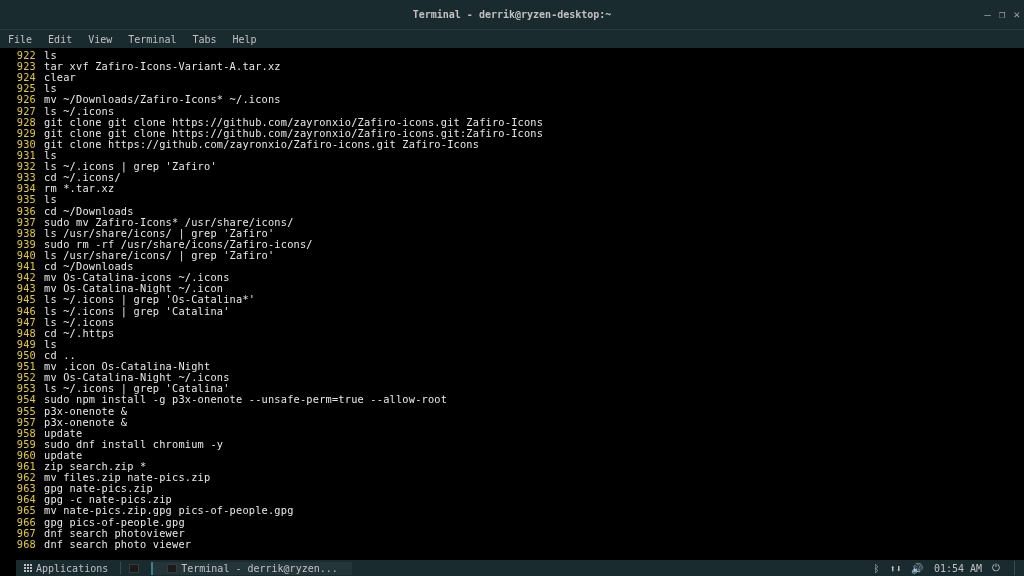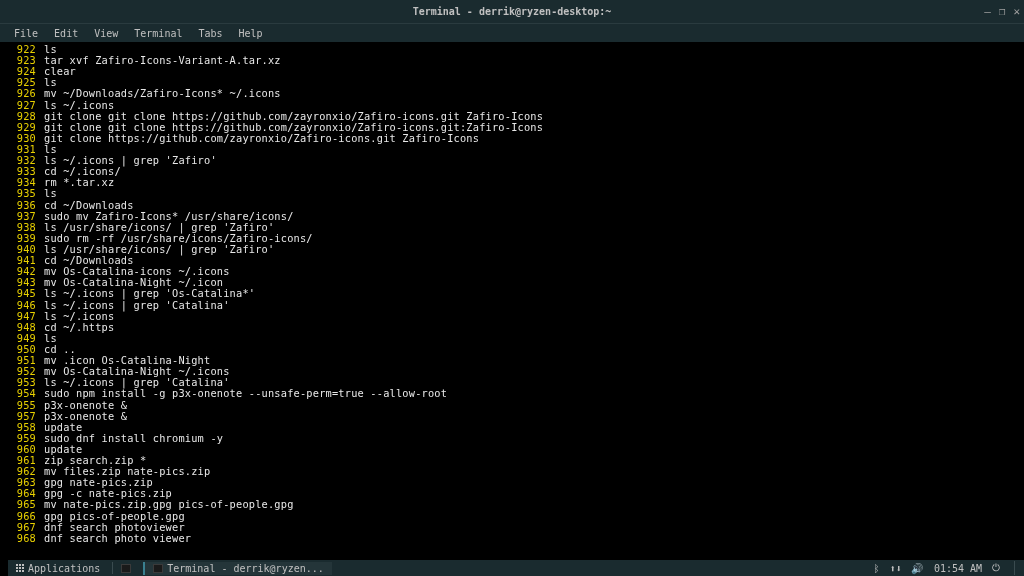--- a/index.html
+++ b/index.html
@@ -7,21 +7,21 @@
       width: 1024px;
       height: 576px;
       background: #1a2b2f;
       font-family: monospace;
       font-size: 10px;
       color: #ffffff;
       overflow: hidden;
       position: relative;
     }
     .window-titlebar {
-      height: 24px;
+      height: 30px;
       background: #1a2b2f;
       display: flex;
       align-items: center;
       justify-content: center;
       position: relative;
       border-bottom: 1px solid #2a3b3f;
     }
     .window-title {
       color: #c0c0c0;
       font-weight: bold;
@@ -33,21 +33,20 @@
       display: flex;
       gap: 8px;
       color: #a0a0a0;
     }
     .window-control { cursor: pointer; font-size: 11px; }
     .menubar {
       height: 18px;
       background: #1a2b2f;
       display: flex;
       align-items: center;
-      padding-left: 6px;
       gap: 0;
     }
     .menu-item {
       color: #c0c0c0;
       padding: 2px 8px;
       cursor: pointer;
       font-size: 10px;
     }
     .terminal-content {
       background: #000000;
@@ -65,21 +64,21 @@
     .line-number {
       color: #e8d000;
       display: inline-block;
       width: 32px;
       text-align: right;
       margin-right: 8px;
     }
     .taskbar {
       position: absolute;
       bottom: 0;
-      left: 8px;
+      left: 16px;
       right: 0;
       height: 16px;
       background: #1a2b2f;
       display: flex;
       align-items: center;
       padding: 0 4px;
       font-size: 10px;
       color: #c0c0c0;
     }
     .taskbar-left {
@@ -99,21 +98,21 @@
       grid-template-columns: repeat(3, 2px);
       grid-template-rows: repeat(3, 2px);
       gap: 1px;
     }
     .grid-icon span { background: #c0c0c0; }
     .task-item {
       display: flex;
       align-items: center;
       gap: 4px;
       background: #243539;
-      padding: 1px 8px;
+      padding: 1px 14px;
       cursor: pointer;
       border-left: 2px solid #3a8090;
       margin-left: 6px;
     }
     .task-icon {
       width: 10px;
       height: 9px;
       background: #1a1a1a;
       border: 1px solid #3a3a3a;
       display: inline-block;

